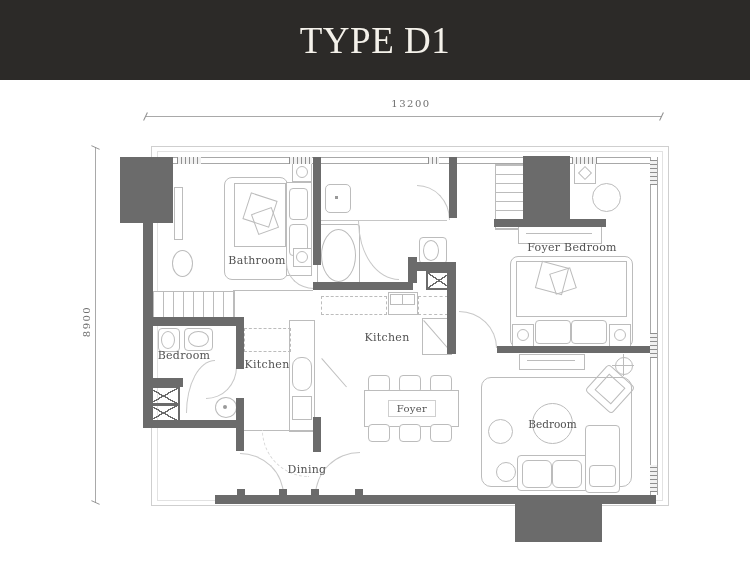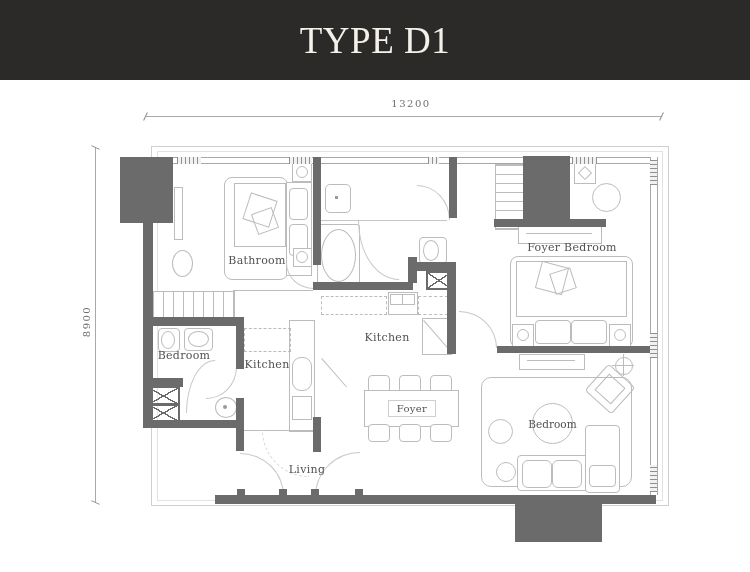--- a/index.html
+++ b/index.html
@@ -211,15 +211,15 @@
   <div class="hatch-v" style="left:650px;top:465px;width:7px;height:27px"></div>
 
   <div class="room-label" style="left:217px;top:254px;width:80px">Bathroom</div>
   <div class="room-label" style="left:512px;top:241px;width:120px">Foyer Bedroom</div>
   <div class="room-label" style="left:144px;top:349px;width:80px">Bedroom</div>
   <div class="room-label" style="left:227px;top:358px;width:80px">Kitchen</div>
   <div class="room-label" style="left:347px;top:331px;width:80px">Kitchen</div>
   <div class="label-box" style="left:388px;top:400px;width:46px;height:15px">
     <span>Foyer</span>
   </div>
-  <div class="room-label" style="left:267px;top:463px;width:80px">Living</div>
+  <div class="room-label" style="left:267px;top:463px;width:80px">Dining</div>
 
 </div>
 
 </body></html>

